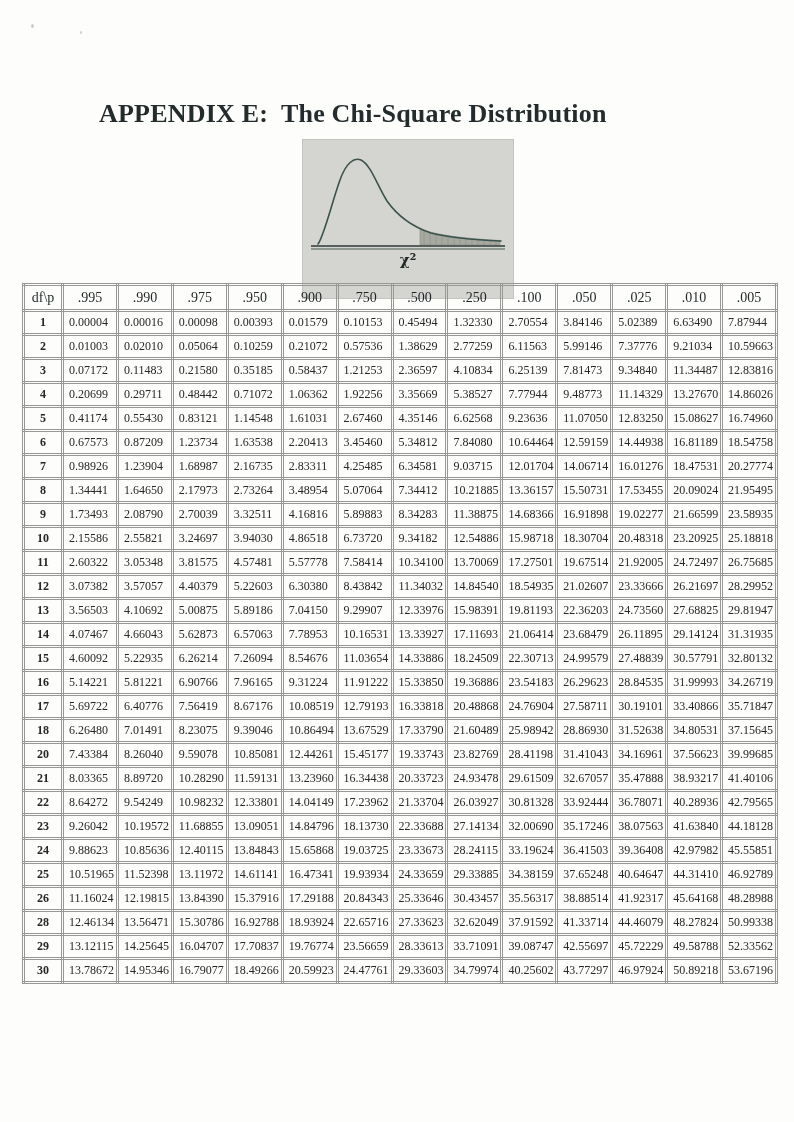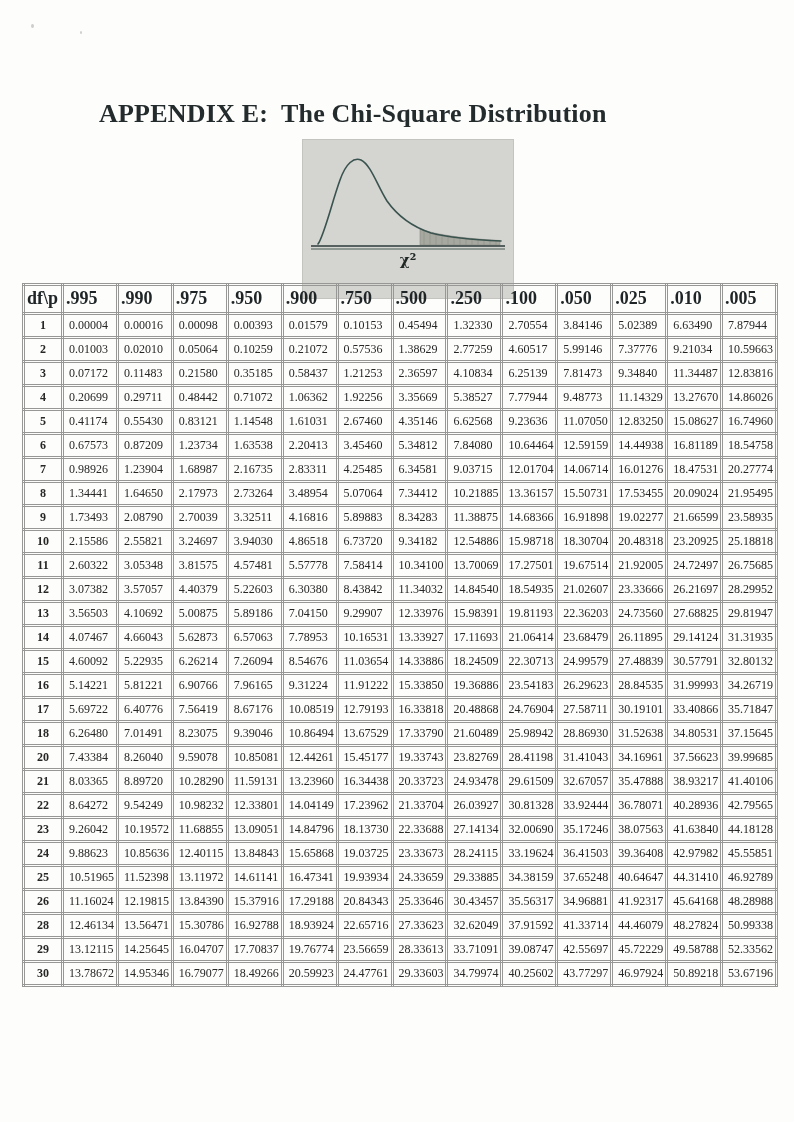--- a/index.html
+++ b/index.html
@@ -47,23 +47,23 @@
   table.chi col.df-col { width: 39px; }
   table.chi th, table.chi td {
     border: 3px double #979795;
     height: 17px;
     padding: 2px 2px 2px 5px;
     white-space: nowrap;
     overflow: hidden;
     line-height: 1.1;
   }
   table.chi th {
-    text-align: left;
-    font-weight: bold;
-    font-size: 18px;
+    text-align: center;
+    font-weight: normal;
+    font-size: 14px;
     padding: 3px 2px;
     color: #1f2527;
   }
   table.chi td.df {
     text-align: center;
     font-weight: bold;
     padding: 2px 1px;
   }
   table.chi td.val { text-align: left; }
 </style>
@@ -148,21 +148,21 @@
         <tr>
           <td class="df">2</td>
           <td class="val">0.01003</td>
           <td class="val">0.02010</td>
           <td class="val">0.05064</td>
           <td class="val">0.10259</td>
           <td class="val">0.21072</td>
           <td class="val">0.57536</td>
           <td class="val">1.38629</td>
           <td class="val">2.77259</td>
-          <td class="val">4.60517</td>
+          <td class="val">6.11563</td>
           <td class="val">5.99146</td>
           <td class="val">7.37776</td>
           <td class="val">9.21034</td>
           <td class="val">10.59663</td>
         </tr>
         <tr>
           <td class="df">3</td>
           <td class="val">0.07172</td>
           <td class="val">0.11483</td>
           <td class="val">0.21580</td>
@@ -517,21 +517,21 @@
           <td class="df">26</td>
           <td class="val">11.16024</td>
           <td class="val">12.19815</td>
           <td class="val">13.84390</td>
           <td class="val">15.37916</td>
           <td class="val">17.29188</td>
           <td class="val">20.84343</td>
           <td class="val">25.33646</td>
           <td class="val">30.43457</td>
           <td class="val">35.56317</td>
-          <td class="val">34.96881</td>
+          <td class="val">38.88514</td>
           <td class="val">41.92317</td>
           <td class="val">45.64168</td>
           <td class="val">48.28988</td>
         </tr>
         <tr>
           <td class="df">28</td>
           <td class="val">12.46134</td>
           <td class="val">13.56471</td>
           <td class="val">15.30786</td>
           <td class="val">16.92788</td>

